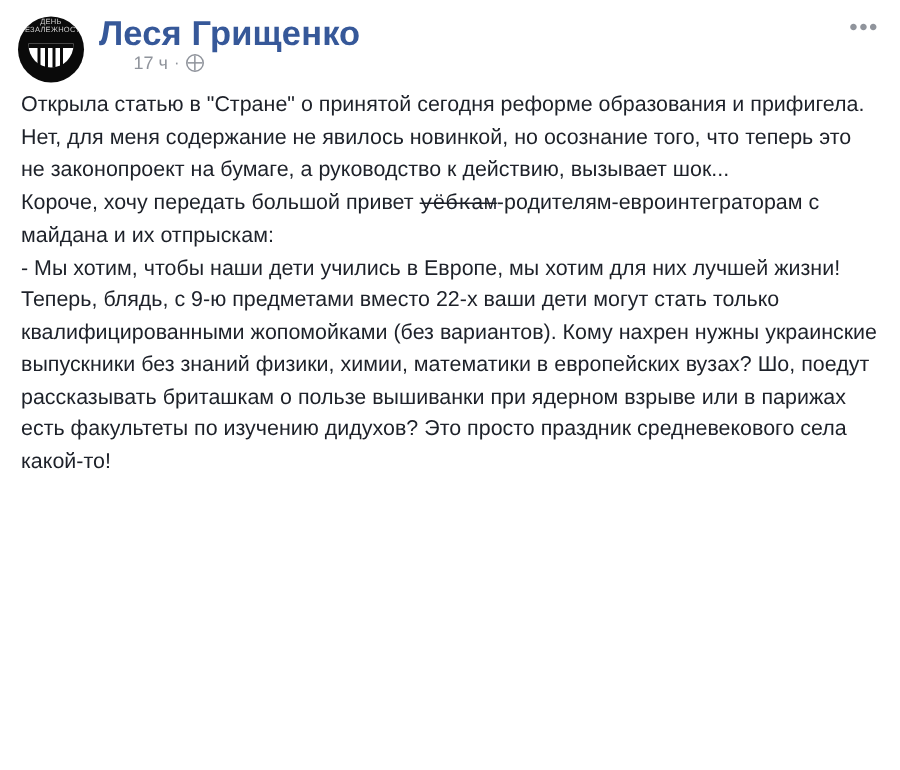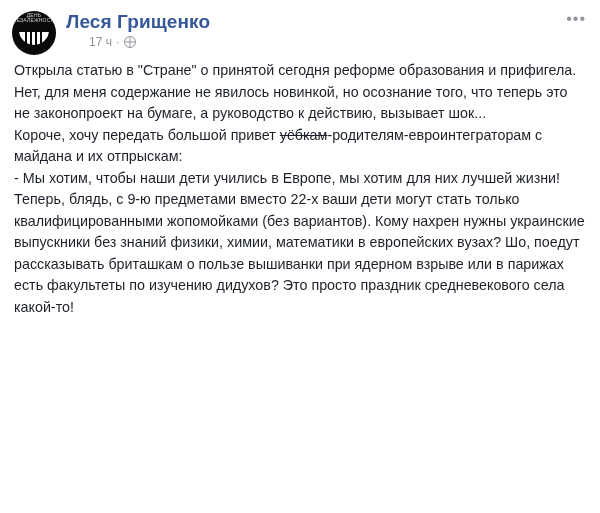--- a/index.html
+++ b/index.html
@@ -81,21 +81,21 @@
     box-shadow: 5px 0 0 #0a0a0a, 10px 0 0 #0a0a0a, 15px 0 0 #0a0a0a;
   }
   .header-text {
     margin-left: 10px;
     display: flex;
     flex-direction: column;
     justify-content: center;
     padding-top: 2px;
   }
   .author-name {
-    font-size: 19px;
+    font-size: 23px;
     font-weight: bold;
     color: #365899;
     line-height: 20px;
     letter-spacing: 0.1px;
   }
   .meta-line {
     display: flex;
     align-items: center;
     margin-top: 3px;
     font-size: 12px;
@@ -155,20 +155,21 @@
     font-size: 14.3px;
     line-height: 21.5px;
     color: #1d2129;
   }
   .para {
     margin: 0 0 0 0;
     text-align: left;
   }
   .strike {
     text-decoration: line-through;
+    font-family: Liberation Mono, monospace;
   }
 </style>
 </head>
 <body>
 
 <div class="post">
 
   <div class="post-header">
     <div class="avatar">
       <div class="avatar-top-text">ДЕНЬ НЕЗАЛЕЖНОСТI</div>

